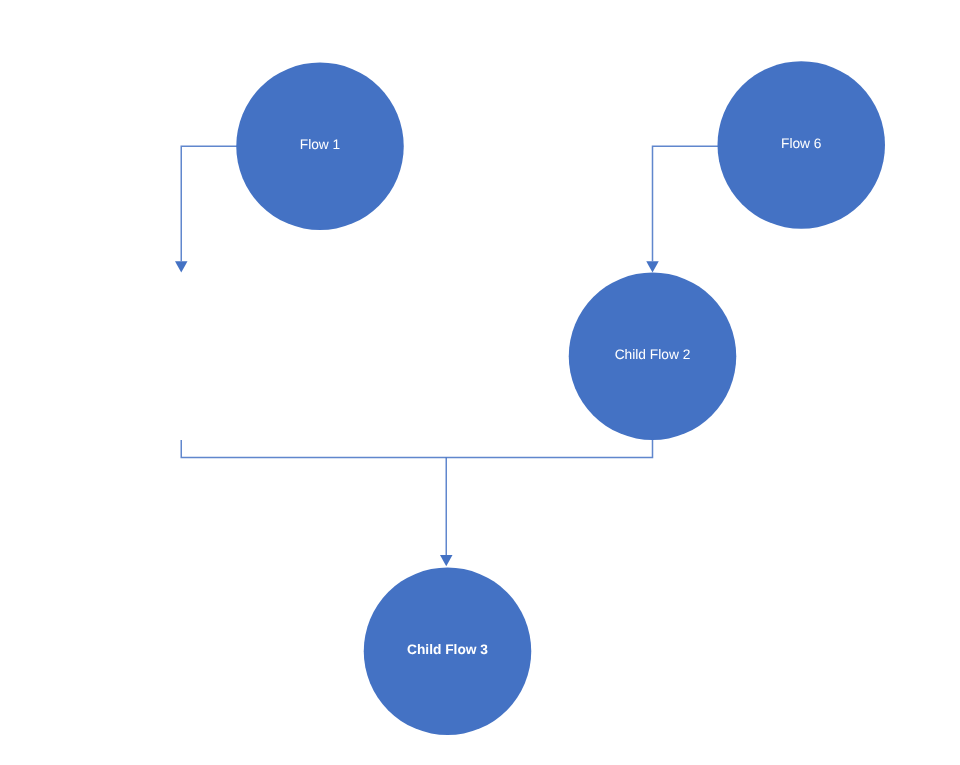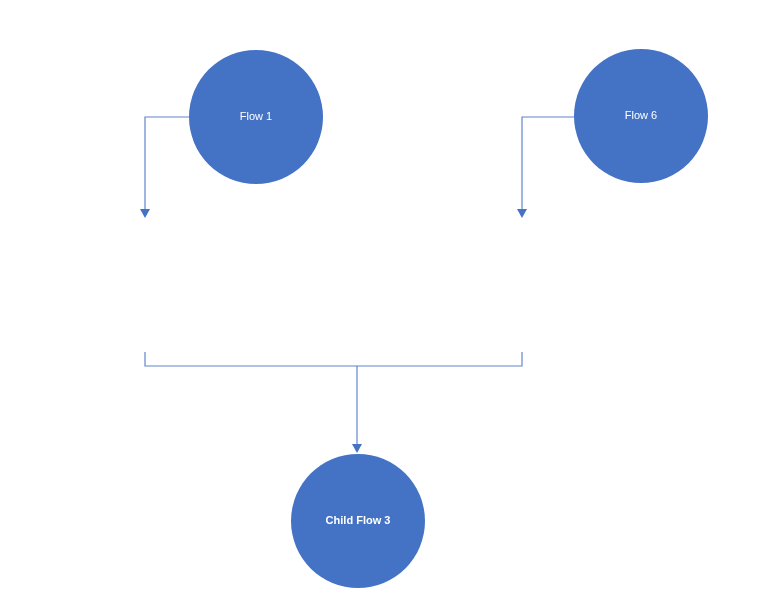--- a/index.html
+++ b/index.html
@@ -81,18 +81,21 @@
 
   <div class="node node--flow-1">
     <span>Flow 1</span>
   </div>
 
   <div class="node node--flow-2">
     <span>Flow 6</span>
   </div>
 
 
+  <div class="node node--child-flow-2">
+    <span>Child Flow 2</span>
+  </div>
 
   <div class="node node--child-flow-3">
     <span>Child Flow 3</span>
   </div>
 
 </div>
 
 </body></html>

